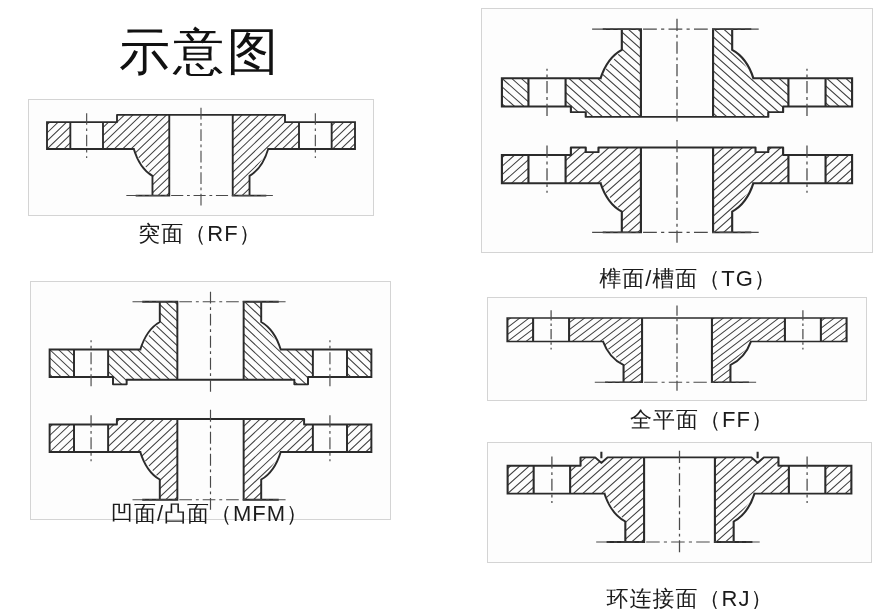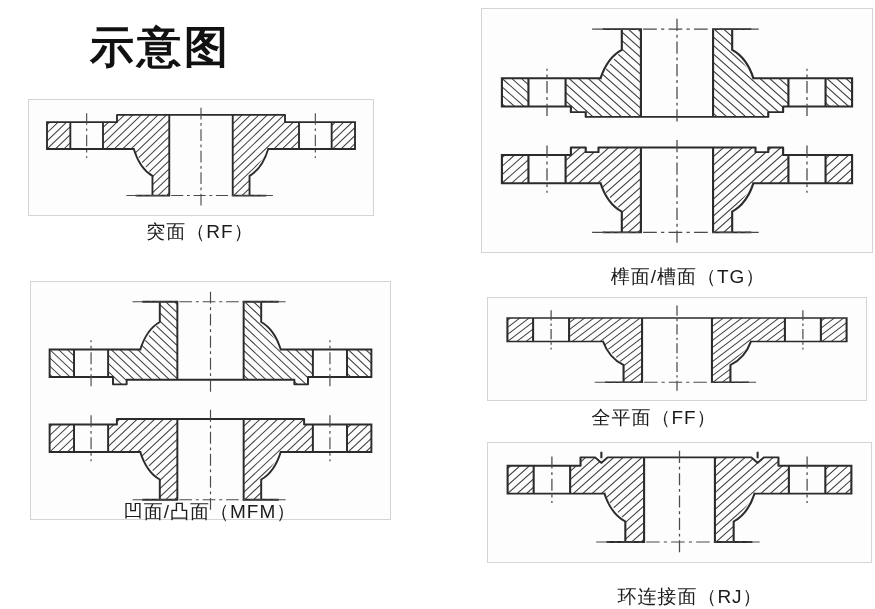--- a/index.html
+++ b/index.html
@@ -1,31 +1,31 @@
 <!DOCTYPE html>
 <html><head>
 <meta charset="utf-8">
 <style>
   html,body{margin:0;padding:0;}
   body{
     width:875px;height:609px;position:relative;background:#ffffff;
     font-family:"Liberation Sans","DejaVu Sans",sans-serif;overflow:hidden;
   }
   .title{
-    position:absolute;left:90px;top:18px;width:220px;text-align:left;
-    font-size:44px;font-weight:700;color:#111;letter-spacing:3px;
+    position:absolute;left:90px;top:18px;width:220px;text-align:center;
+    font-size:51px;font-weight:400;color:#111;letter-spacing:3px;
   }
   .frame{
     position:absolute;border:1px solid #d4d4d4;background:#fdfdfd;
     box-sizing:border-box;display:flex;flex-direction:column;
     justify-content:center;align-items:stretch;padding:6px 4px;gap:14px;
   }
   .flange{width:100%;flex:1 1 auto;min-height:0;display:block;}
   .caption{
-    position:absolute;text-align:center;font-size:19px;font-weight:500;
+    position:absolute;text-align:center;font-size:22px;font-weight:500;
     color:#1b1b1b;letter-spacing:1px;white-space:nowrap;
   }
 </style>
 </head>
 <body>
 
 <div class="title">示意图</div>
 
 <div class="frame" style="left:28px;top:99px;width:346px;height:117px">
   <svg class="flange" viewBox="0 0 360 115" preserveAspectRatio="none">
@@ -124,21 +124,21 @@
           <polygon points="345,18 320,18 320,48 345,48"></polygon>
         </clipPath>
       </defs>
       <g>
         <path d="M-115,115 L0,0 M-106,115 L9,0 M-97,115 L18,0 M-88,115 L27,0 M-79,115 L36,0 M-70,115 L45,0 M-61,115 L54,0 M-52,115 L63,0 M-43,115 L72,0 M-34,115 L81,0 M-25,115 L90,0 M-16,115 L99,0 M-7,115 L108,0 M2,115 L117,0 M11,115 L126,0 M20,115 L135,0 M29,115 L144,0 M38,115 L153,0 M47,115 L162,0 M56,115 L171,0 M65,115 L180,0 M74,115 L189,0 M83,115 L198,0 M92,115 L207,0 M101,115 L216,0 M110,115 L225,0 M119,115 L234,0 M128,115 L243,0 M137,115 L252,0 M146,115 L261,0 M155,115 L270,0 M164,115 L279,0 M173,115 L288,0 M182,115 L297,0 M191,115 L306,0 M200,115 L315,0 M209,115 L324,0 M218,115 L333,0 M227,115 L342,0 M236,115 L351,0 M245,115 L360,0 M254,115 L369,0 M263,115 L378,0 M272,115 L387,0 M281,115 L396,0 M290,115 L405,0 M299,115 L414,0 M308,115 L423,0 M317,115 L432,0 M326,115 L441,0 M335,115 L450,0 M344,115 L459,0 M353,115 L468,0 M362,115 L477,0 M371,115 L486,0 M380,115 L495,0 M389,115 L504,0 M398,115 L513,0 M407,115 L522,0 M416,115 L531,0 M425,115 L540,0 M434,115 L549,0 M443,115 L558,0 M452,115 L567,0 M461,115 L576,0 M470,115 L585,0 " stroke="#3f3f3f" stroke-width="1.1" fill="none" clip-path="url(#flclip5)"></path>
         <path d="M15,18 L75,18 L75,18 L146,18 L214,18 L214,18 L285,18 L345,18 M15,18 V48 M345,18 V48 M15,48 H108 M252,48 H345 M40,18 V48 M75,18 V48 M285,18 V48 M320,18 V48 M108,48 C112,62 118,72 128,78 L128,100 M252,48 C248,62 242,72 232,78 L232,100 M111,100 H146 M214,100 H249 M146,18 V100 M214,18 V100" stroke="#2b2b2b" stroke-width="2" fill="none" stroke-linejoin="round" stroke-linecap="square"></path>
         <path d="M180,2 V113 M57.5,8 V58 M302.5,8 V58 M100,100 H260" stroke="#4a4a4a" stroke-width="1.2" fill="none" stroke-dasharray="13,4,3,4"></path>
       </g>
     </svg>
 </div>
-<div class="caption" style="left:494px;top:405px;width:320px">全平面（FF）</div>
+<div class="caption" style="left:542px;top:405px;width:320px">全平面（FF）</div>
 
 <div class="frame" style="left:487px;top:442px;width:385px;height:121px">
   <svg class="flange" viewBox="0 0 360 115" preserveAspectRatio="none">
       <defs>
         <clipPath id="flclip6">
           <polygon points="75,18 85,18 85,9 99,9 105,15 111,9 146,9 146,100 128,100 128,78 123,71 116,62 110,53 108,48 75,48"></polygon>
           <polygon points="285,18 275,18 275,9 261,9 255,15 249,9 214,9 214,100 232,100 232,78 237,71 244,62 250,53 252,48 285,48"></polygon>
           <polygon points="15,18 40,18 40,48 15,48"></polygon>
           <polygon points="345,18 320,18 320,48 345,48"></polygon>
         </clipPath>

